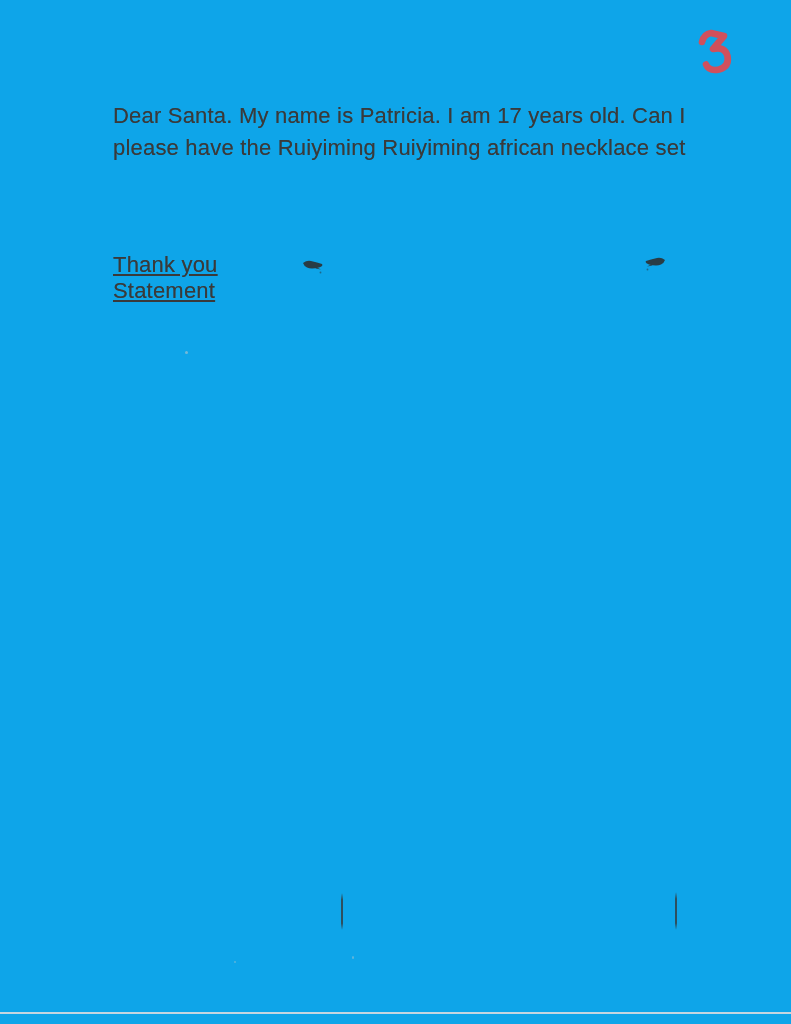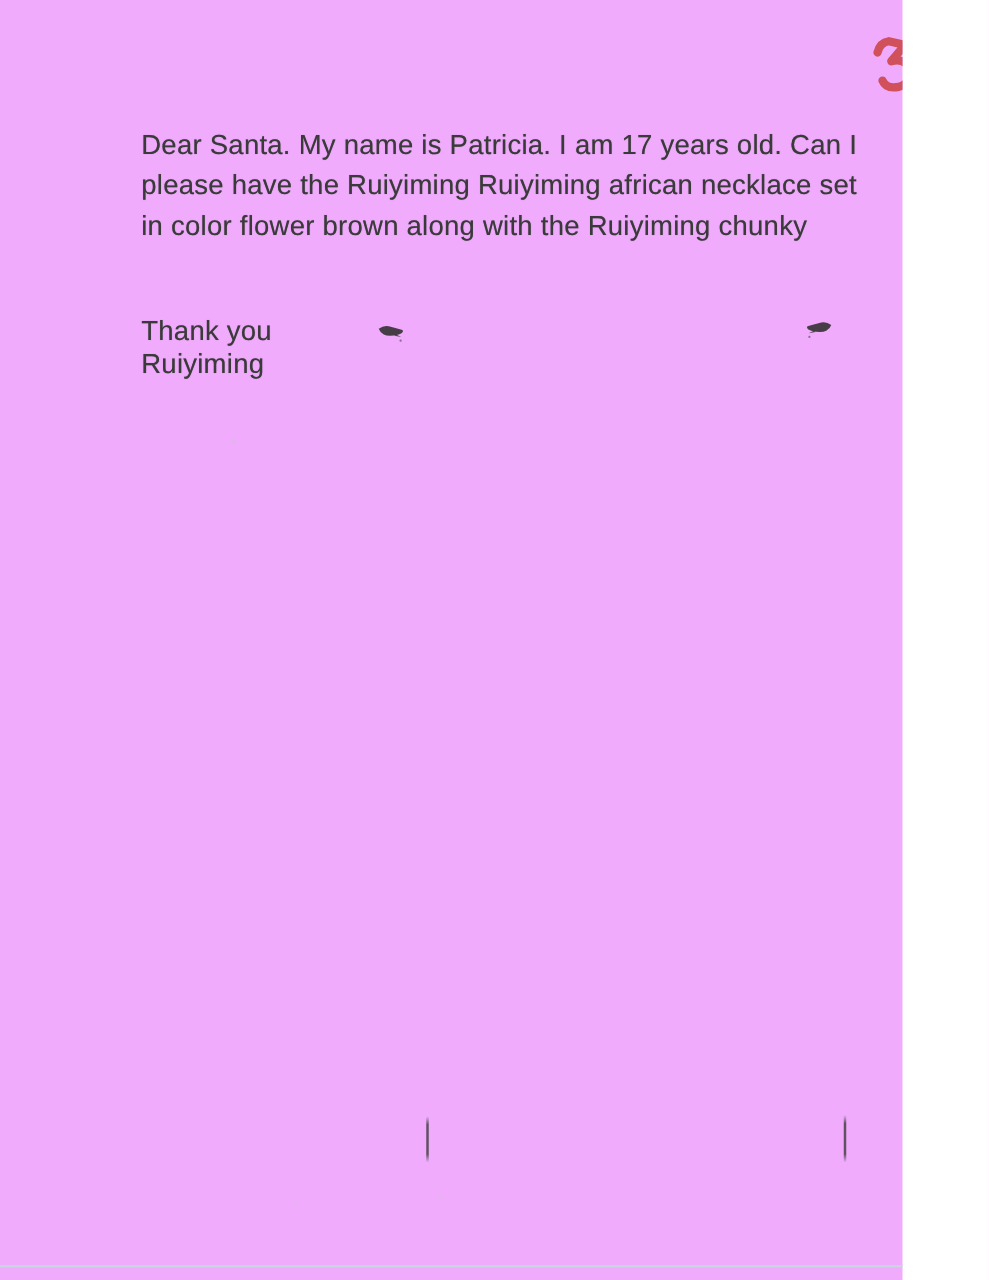--- a/index.html
+++ b/index.html
@@ -1,21 +1,21 @@
 <!DOCTYPE html>
 <html><head>
 <meta charset="utf-8">
 <style>
   * { margin: 0; padding: 0; box-sizing: border-box; }
   html, body { background: #ffffff; }
   .page {
     position: relative;
-    width: 722px;
+    width: 791px;
     height: 1024px;
-    background: #f0abfc;
+    background: #0ea5e9;
     overflow: hidden;
     font-family: "Liberation Sans", "DejaVu Sans", sans-serif;
   }
   .letter-body {
     position: absolute;
     left: 113px;
     top: 100px;
     width: 580px;
     font-size: 22px;
     line-height: 32.3px;
@@ -27,20 +27,21 @@
   .letter-closing {
     position: absolute;
     left: 113px;
     top: 252px;
     font-size: 22px;
     line-height: 26px;
     color: #3a3a3a;
     letter-spacing: 0.2px;
     text-shadow: 0 0 0.6px rgba(58,58,58,0.55);
     white-space: nowrap;
+    text-decoration: underline;
   }
   .page-number {
     position: absolute;
     left: 694px;
     top: 25px;
     width: 46px;
     height: 52px;
   }
   .smudge {
     position: absolute;
@@ -85,26 +86,25 @@
 
   <div class="page-number" aria-label="3">
     <svg width="46" height="52" viewBox="0 0 46 52">
       <path d="M 8 17 Q 10 9 17 8 L 30 11 L 19 24 Q 31 21 33.5 31 Q 35.5 41.5 25 44.5 Q 15 46.5 12 39.5" fill="none" stroke="#d0505c" stroke-width="6.6" stroke-linecap="round" stroke-linejoin="round"></path>
     </svg>
   </div>
 
   <div class="letter-body">
     <div>Dear Santa. My name is Patricia. I am 17 years old. Can I</div>
     <div>please have the Ruiyiming Ruiyiming african necklace set</div>
-    <div>in color flower brown along with the Ruiyiming chunky</div>
   </div>
 
   <div class="letter-closing">
     <div>Thank you</div>
-    <div>Ruiyiming</div>
+    <div>Statement</div>
   </div>
 
   <div class="smudge smudge-left">
     <svg width="24" height="20" viewBox="0 0 24 20">
       <path d="M1 6 Q5 3 9 4 L15 5.5 L20 7 Q21.5 9 17 10.5 Q9 12.5 5 10.5 Q2 9 1 6 Z" fill="#2e2e2e" opacity="0.88"></path>
       <path d="M15 10.5 L19 12.5 L13.5 11.5 Z" fill="#2e2e2e" opacity="0.8"></path>
       <circle cx="18.5" cy="15.5" r="0.9" fill="#2e2e2e" opacity="0.5"></circle>
     </svg>
   </div>
   <div class="smudge smudge-right">

